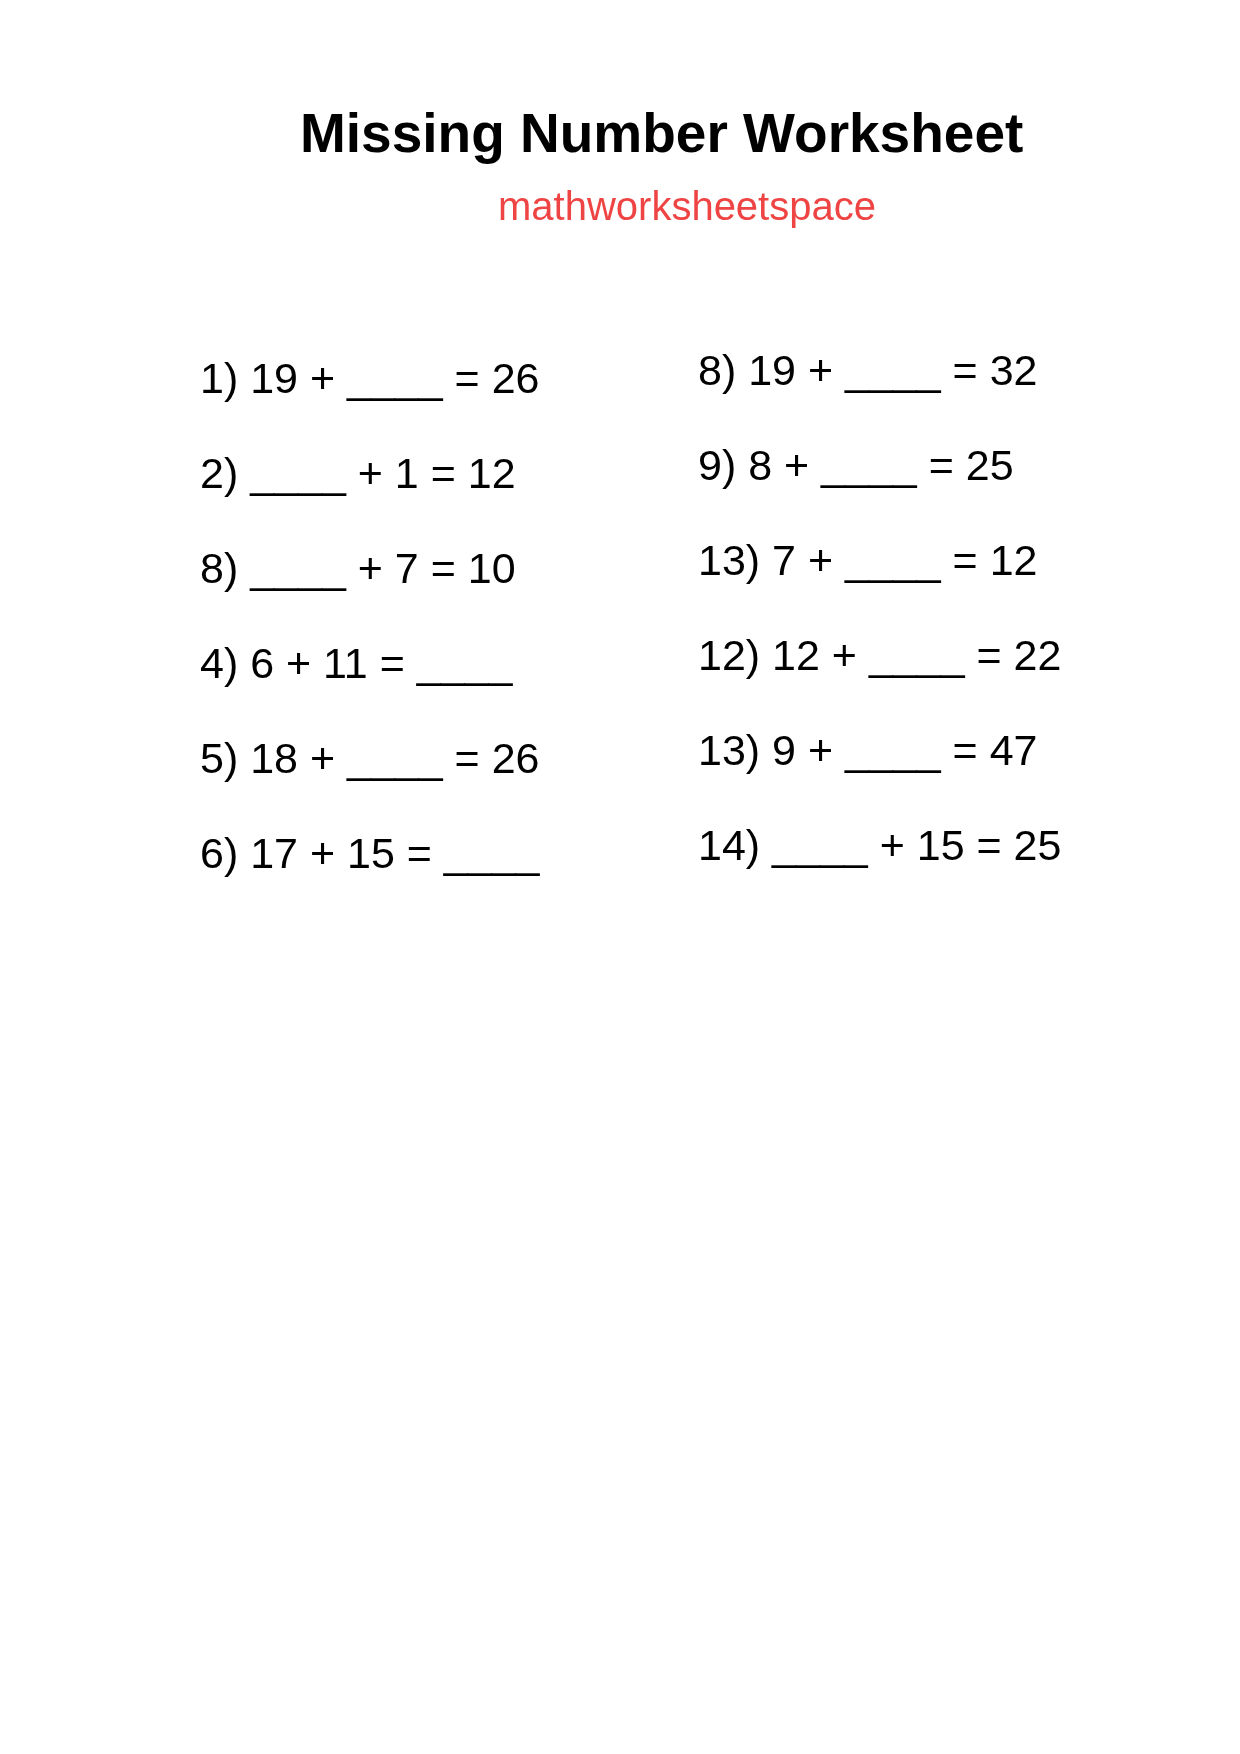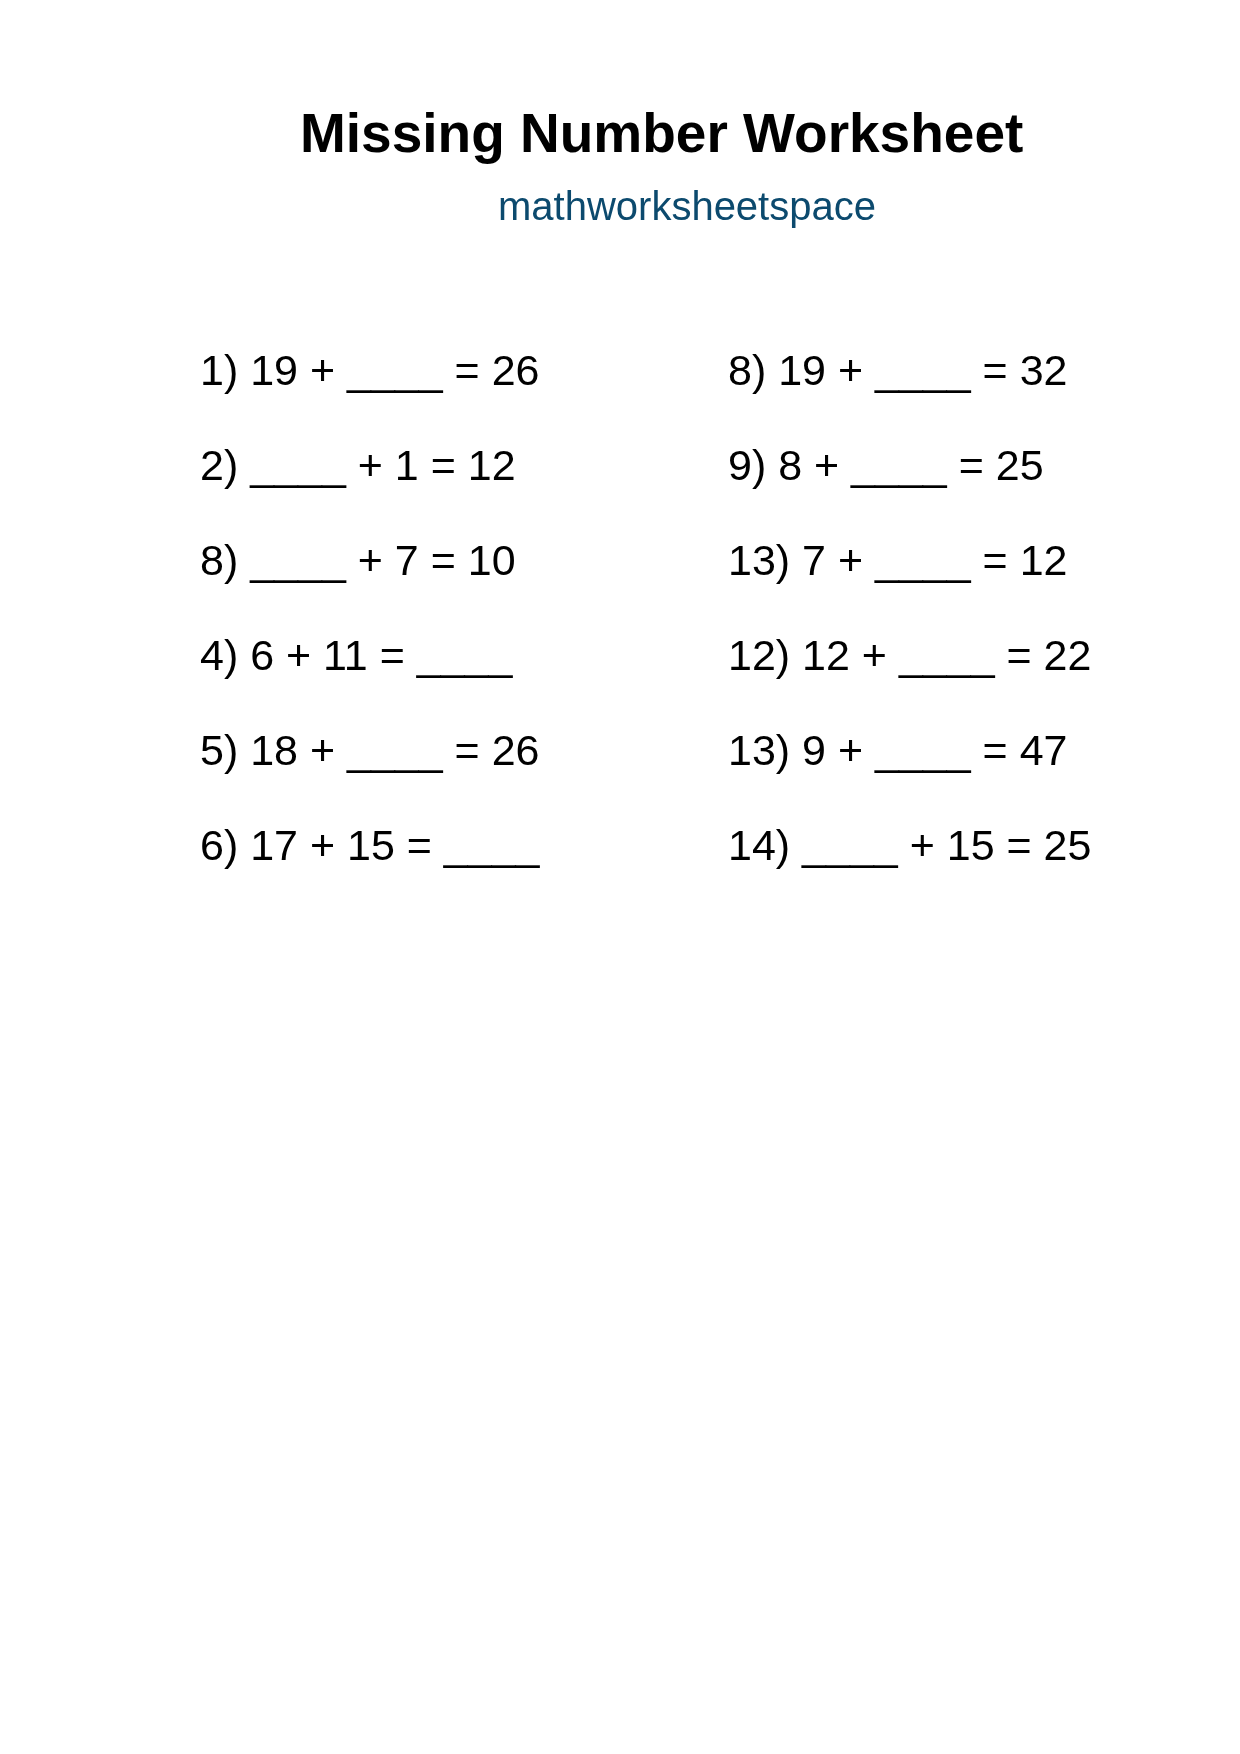--- a/index.html
+++ b/index.html
@@ -25,29 +25,29 @@
       white-space: nowrap;
       letter-spacing: 0px;
       font-weight: bold;
     }
     .subtitle {
       position: absolute;
       left: 498px;
       top: 182px;
       font-size: 40px;
       line-height: 48px;
-      color: #0c4a6e;
+      color: #ef4444;
       white-space: nowrap;
     }
     .column {
       position: absolute;
       top: 344px;
     }
-    .col-left { left: 200px; }
-    .col-right { left: 728px; }
+    .col-left { left: 200px; margin-top: 8px; }
+    .col-right { left: 698px; }
     .problem {
       height: 95px;
       font-size: 43px;
       line-height: 52px;
       white-space: nowrap;
     }
   </style>
 </head>
 <body>
 

